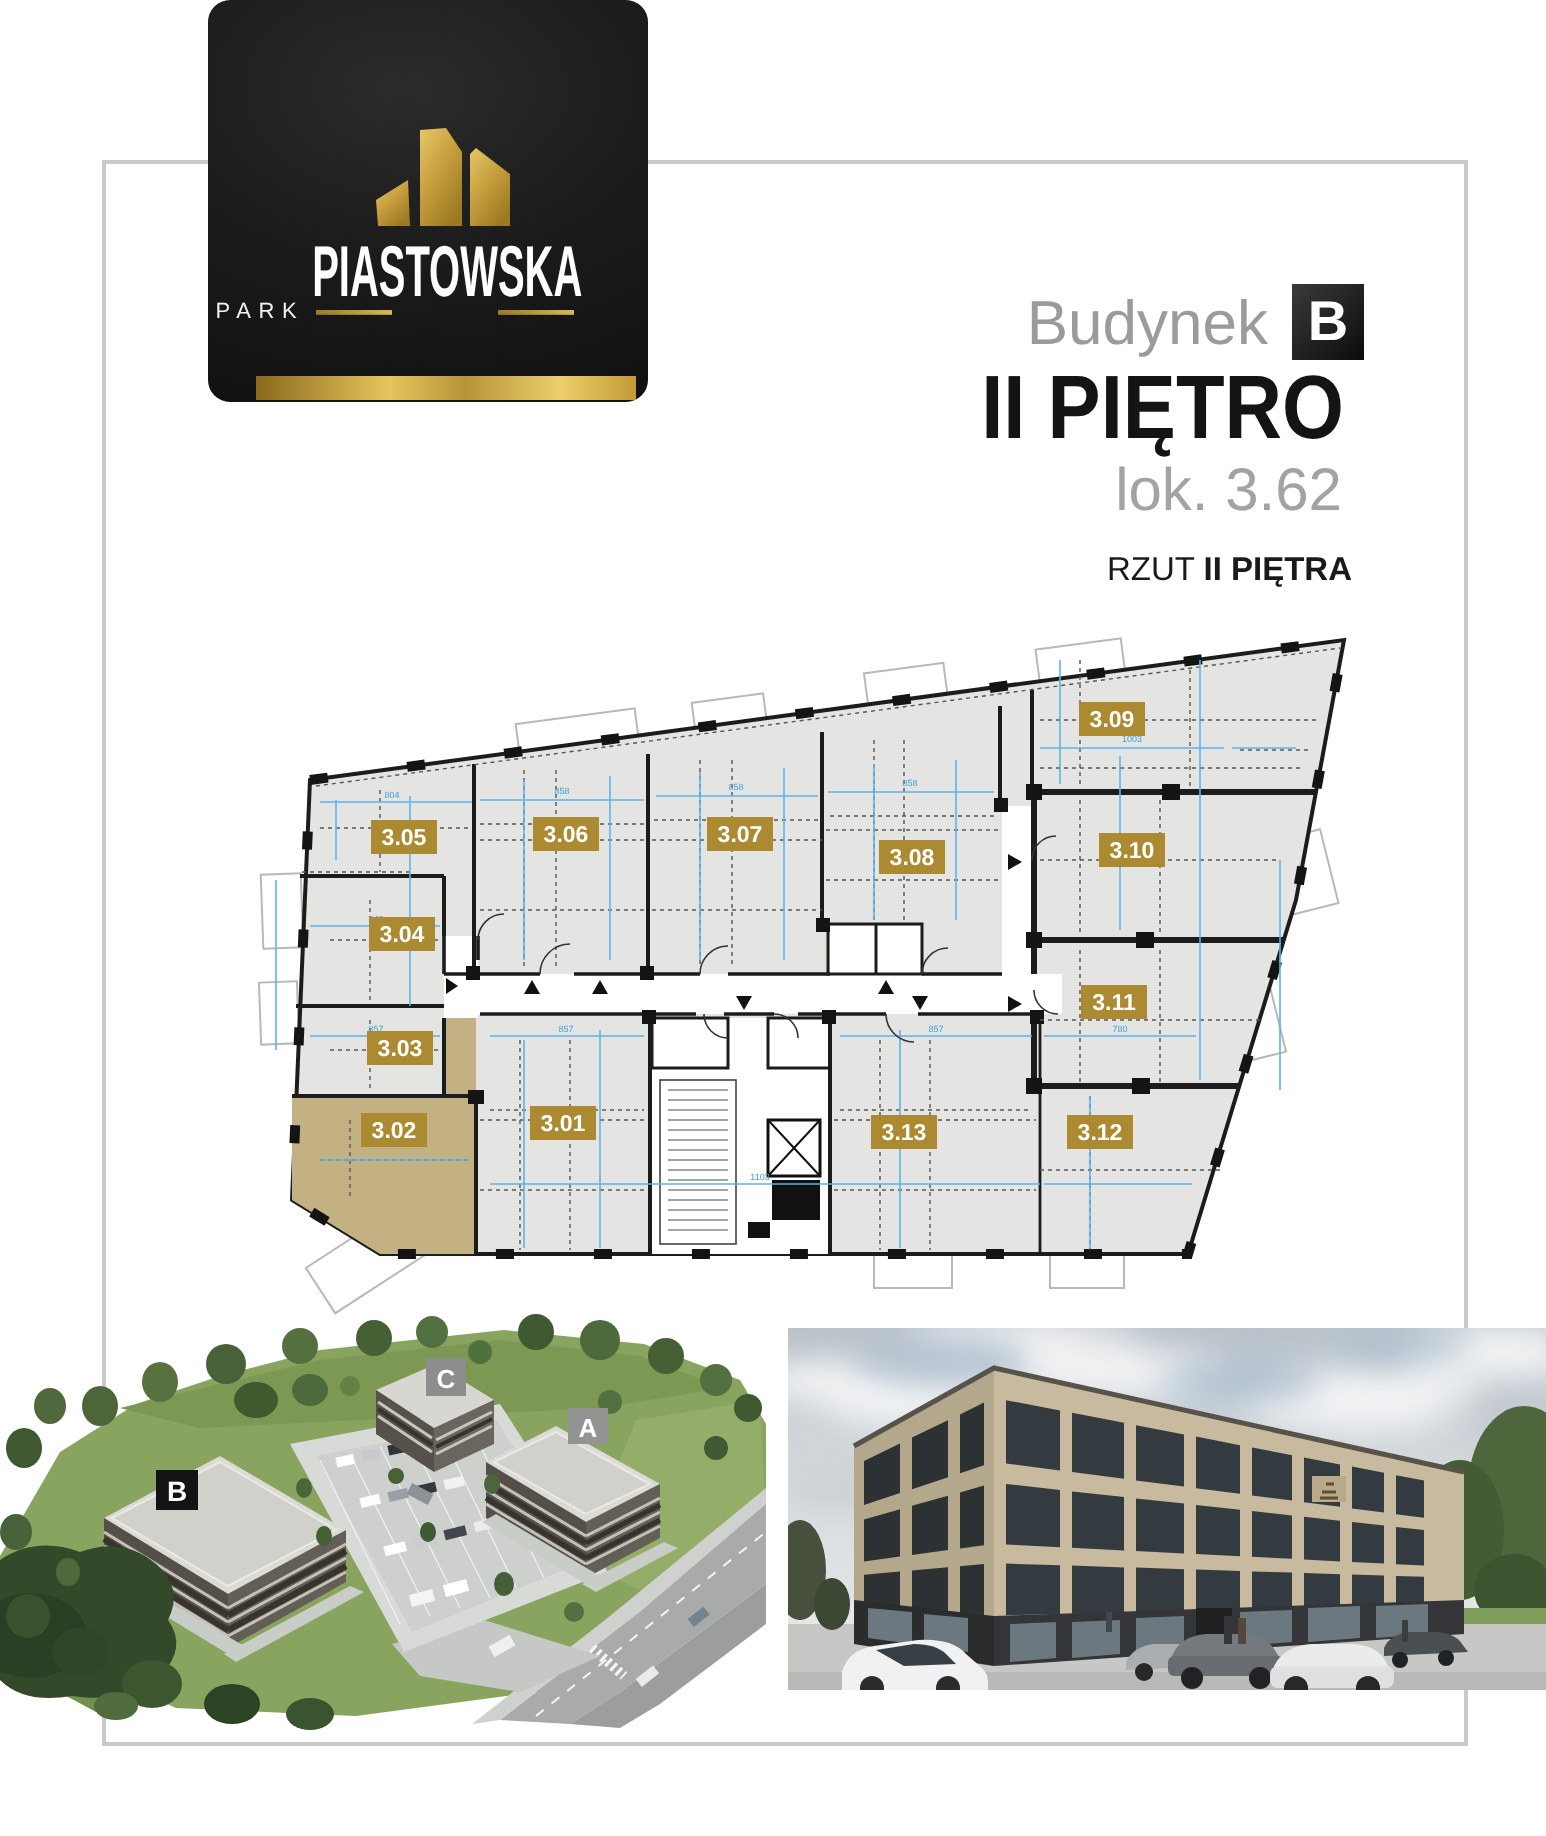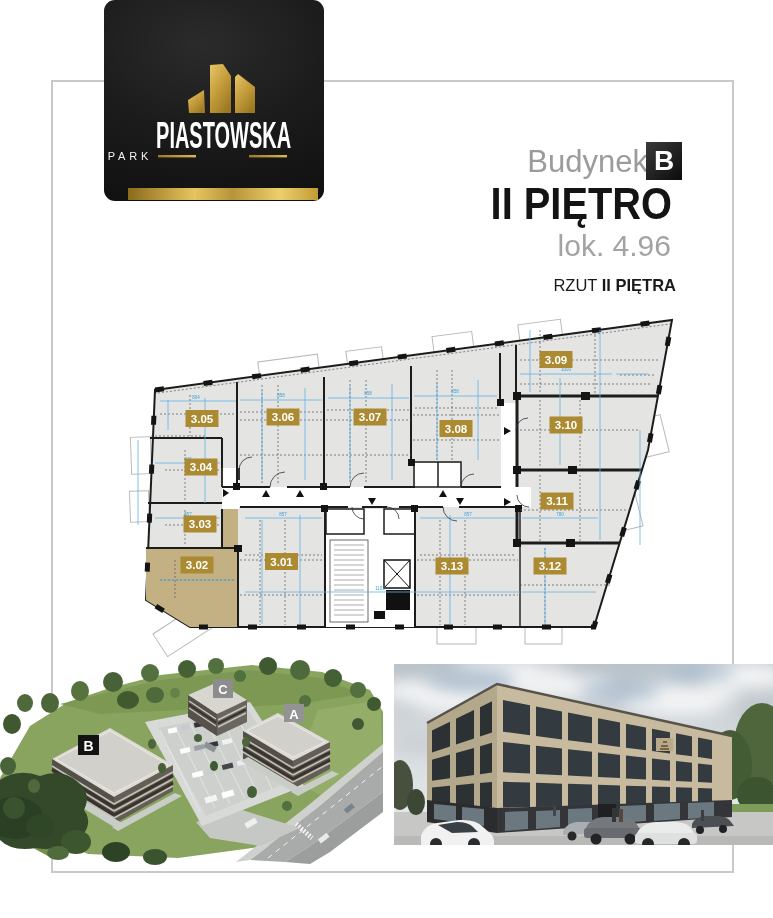--- a/index.html
+++ b/index.html
@@ -37,24 +37,24 @@
     <rect x="54" y="155" width="38" height="2.4" fill="url(#gold3)"></rect>
     <rect x="145" y="155" width="38" height="2.4" fill="url(#gold3)"></rect>
 
     <rect x="24" y="188" width="190" height="12" fill="url(#gold2)"></rect>
   </svg>
   <div class="abs" style="left:0;top:118px;width:234px;text-align:center;color:#fff;font-weight:bold;font-size:36px;transform:scaleX(0.555);letter-spacing:0px;line-height:1">PIASTOWSKA</div>
   <div class="abs" style="left:0;top:150px;width:234px;text-align:left;color:#f4f2ee;font-size:11px;letter-spacing:3.8px;text-indent:3.8px">PARK</div>
 </div>
 
 <div class="abs" style="left:0;top:0;width:773px;height:300px;">
-  <span class="abs" style="right:125px;top:146px;font-size:31px;color:#9b9b9b;line-height:1;">Budynek</span>
+  <span class="abs" style="right:139px;top:146px;font-size:31px;color:#9b9b9b;line-height:1;">Budynek</span>
   <span class="abs" style="right:91px;top:142px;width:36px;height:38px;background:linear-gradient(135deg,#3a3a3a,#0c0c0c);color:#fff;font-weight:bold;font-size:28px;text-align:center;line-height:38px;">B</span>
   <span class="abs" style="right:101px;top:181px;font-size:45px;font-weight:bold;color:#141414;line-height:1;transform:scaleX(0.885);transform-origin:100% 50%;">II PIĘTRO</span>
-  <span class="abs" style="right:102px;top:231px;font-size:30px;color:#a3a3a3;line-height:1;">lok. 4.96</span>
+  <span class="abs" style="right:102px;top:231px;font-size:30px;color:#a3a3a3;line-height:1;">lok. 3.62</span>
   <span class="abs" style="right:97px;top:277px;font-size:16.5px;color:#1a1a1a;line-height:1;">RZUT <b>II PIĘTRA</b></span>
 </div>
 
 <svg class="abs" style="left:0;top:0" width="773" height="918" viewBox="0 0 773 918">
   <g id="plan">
 
     <g fill="#fff" stroke="#b9b9b9" stroke-width="1">
       <rect x="259" y="358" width="60" height="22" transform="rotate(-7.5 289 369)"></rect>
       <rect x="347" y="349" width="36" height="21" transform="rotate(-7.5 365 359)"></rect>
       <rect x="433" y="334" width="40" height="19" transform="rotate(-7.5 453 343)"></rect>

